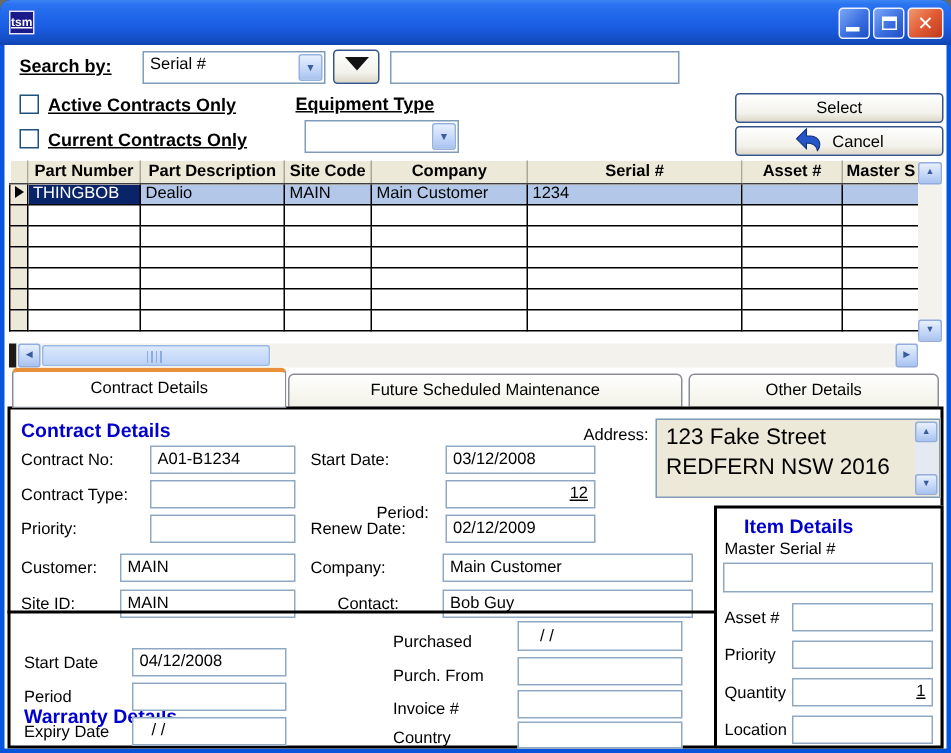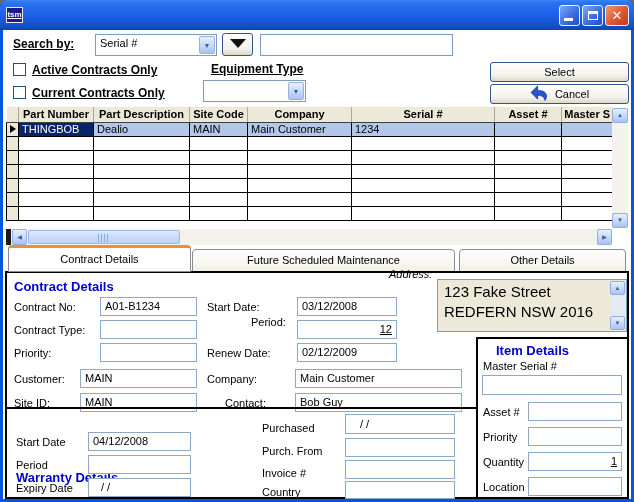--- a/index.html
+++ b/index.html
@@ -84,21 +84,21 @@
   </div>
   <div class="btn" style="left:222px;top:33px;width:31px;height:23px;line-height:21px;">
     <span class="blk-arrow"></span>
   </div>
   <div class="fld" style="left:260px;top:34px;width:193px;height:22px;border-color:#7f9db9;line-height:20px;"></div>
 
   <div class="checkbox" style="left:13px;top:63px;"></div>
   <div class="lbl b" style="left:32px;top:63px;">Active Contracts Only</div>
   <div class="checkbox" style="left:13px;top:86px;"></div>
   <div class="lbl b" style="left:32px;top:86px;">Current Contracts Only</div>
-  <div class="lbl b" style="left:211px;top:62px;">Equipment Type</div>
+  <div class="lbl b" style="left:197px;top:62px;">Equipment Type</div>
   <div class="combo" style="left:203px;top:80px;width:103px;height:22px;">
     <span class="ctext"></span>
     <span class="carrow">▼</span>
   </div>
 
   <div class="btn" style="left:490px;top:62px;width:139px;height:20px;">Select</div>
   <div class="btn" style="left:490px;top:84px;width:139px;height:20px;">
     <svg class="undo-ic" width="19" height="16" viewBox="0 0 20 17">
       <path d="M8 1 L1 8 L8 15 L8 11 C13 11 15.2 13 15.8 16.5 C19 12 17.5 6.6 11 6 L8 6 Z" fill="#2456c8" stroke="#13307c" stroke-width="0.8"></path>
     </svg><span>Cancel</span>
@@ -226,31 +226,31 @@
   <div class="lbl" style="left:14px;top:347px;">Priority:</div>
   <div class="lbl" style="left:14px;top:373px;">Customer:</div>
   <div class="lbl" style="left:14px;top:397px;">Site ID:</div>
   <div class="fld" style="left:100px;top:297px;width:97px;height:19px;">A01-B1234</div>
   <div class="fld" style="left:100px;top:320px;width:97px;height:19px;"></div>
   <div class="fld" style="left:100px;top:343px;width:97px;height:19px;"></div>
   <div class="fld" style="left:80px;top:369px;width:117px;height:19px;">MAIN</div>
   <div class="fld" style="left:80px;top:393px;width:117px;height:19px;">MAIN</div>
 
   <div class="lbl" style="left:207px;top:301px;">Start Date:</div>
-  <div class="lbl" style="left:207px;top:316px;padding-left:44px;">Period:</div>
+  <div class="lbl" style="left:207px;top:336px;padding-left:44px;">Period:</div>
   <div class="lbl" style="left:207px;top:347px;">Renew Date:</div>
   <div class="lbl" style="left:207px;top:373px;">Company:</div>
   <div class="lbl" style="left:225px;top:397px;">Contact:</div>
   <div class="fld" style="left:297px;top:297px;width:100px;height:19px;">03/12/2008</div>
   <div class="fld ta-r" style="left:297px;top:320px;width:100px;height:19px;">12</div>
   <div class="fld" style="left:297px;top:343px;width:100px;height:19px;">02/12/2009</div>
   <div class="fld" style="left:295px;top:369px;width:167px;height:19px;">Main Customer</div>
   <div class="fld" style="left:295px;top:393px;width:167px;height:19px;">Bob Guy</div>
 
-  <div class="lbl" style="left:389px;top:268px;font-style:italic;">Address:</div>
+  <div class="lbl" style="left:389px;top:284px;">Address:</div>
   <div class="addrbox">
     <div class="addr-line">123 Fake Street</div>
     <div class="addr-line">REDFERN NSW 2016</div>
     <div class="sbtn" style="right:1px;top:1px;width:15px;height:14px;line-height:12px;">▲</div>
     <div class="strack" style="right:1px;top:15px;width:15px;height:21px;background:#e4e9f2;"></div>
     <div class="sbtn" style="right:1px;bottom:1px;width:15px;height:14px;line-height:12px;">▼</div>
   </div>
 
   <div class="divider"></div>
 

